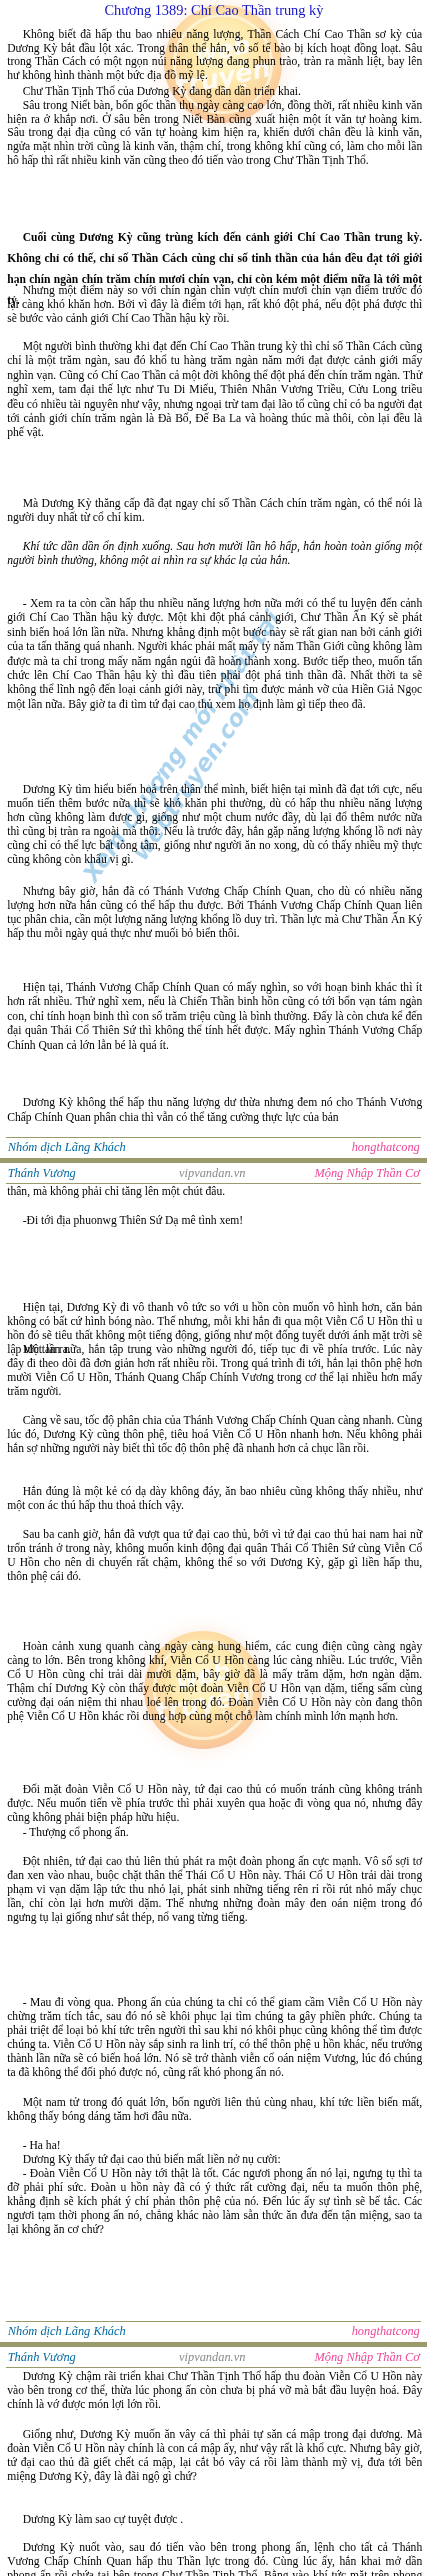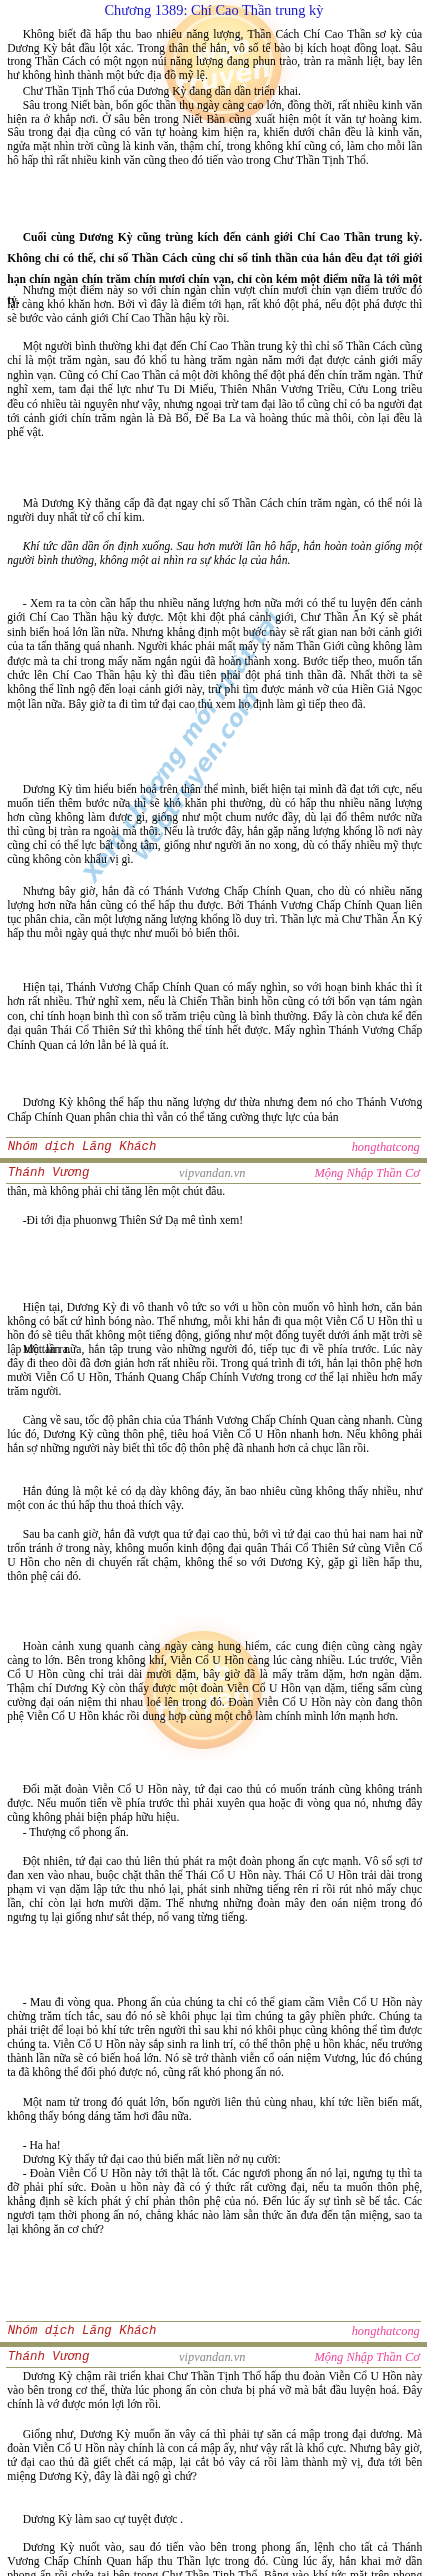--- a/index.html
+++ b/index.html
@@ -11,21 +11,21 @@
   .wm-logo span{position:absolute;left:0;right:0;text-align:center;color:rgba(255,255,255,0.85);font-family:"DejaVu Sans",sans-serif;font-style:italic;font-weight:bold;transform:rotate(-12deg);}
   .wm-logo .w1{top:31px;font-size:24px;}
   .wm-logo .w2{top:57px;font-size:26px;}
   .wm-text{position:absolute;color:rgba(70,160,220,0.45);font-family:"DejaVu Sans",sans-serif;font-weight:bold;font-style:italic;font-size:23px;transform:rotate(-55deg);transform-origin:left top;white-space:nowrap;line-height:28px;}
   .title{position:absolute;left:0;top:1px;width:428px;text-align:center;font-size:14.4px;color:#1616c8;line-height:18.5px;}
   .p{position:absolute;left:6.2px;width:415px;font-size:11.6px;line-height:14px;text-align:justify;text-indent:15.5px;margin:1px;}
   .brk{position:absolute;left:0;width:428px;height:47px;}
   .brk .ln{position:absolute;left:6.2px;width:415px;height:1px;background:#9b9a6c;}
   .brk .band{position:absolute;left:0;width:428px;height:5.2px;background:#9b9a6c;}
   .brk .t{position:absolute;font-style:italic;font-size:12.4px;line-height:14.4px;white-space:nowrap;}
-  .green{color:#b91c1c;font-family:Liberation Mono, monospace;}
+  .green{color:#0369a1;}
   .orange{color:#ec4899;}
   .grey{color:#8a8a8a;}
 </style>
 </head>
 <body>
 
 <div class="wm-logo" style="left:164px;top:5.2px;">
   <span class="w1">web</span>
   <span class="w2">truyện</span>
 </div>

